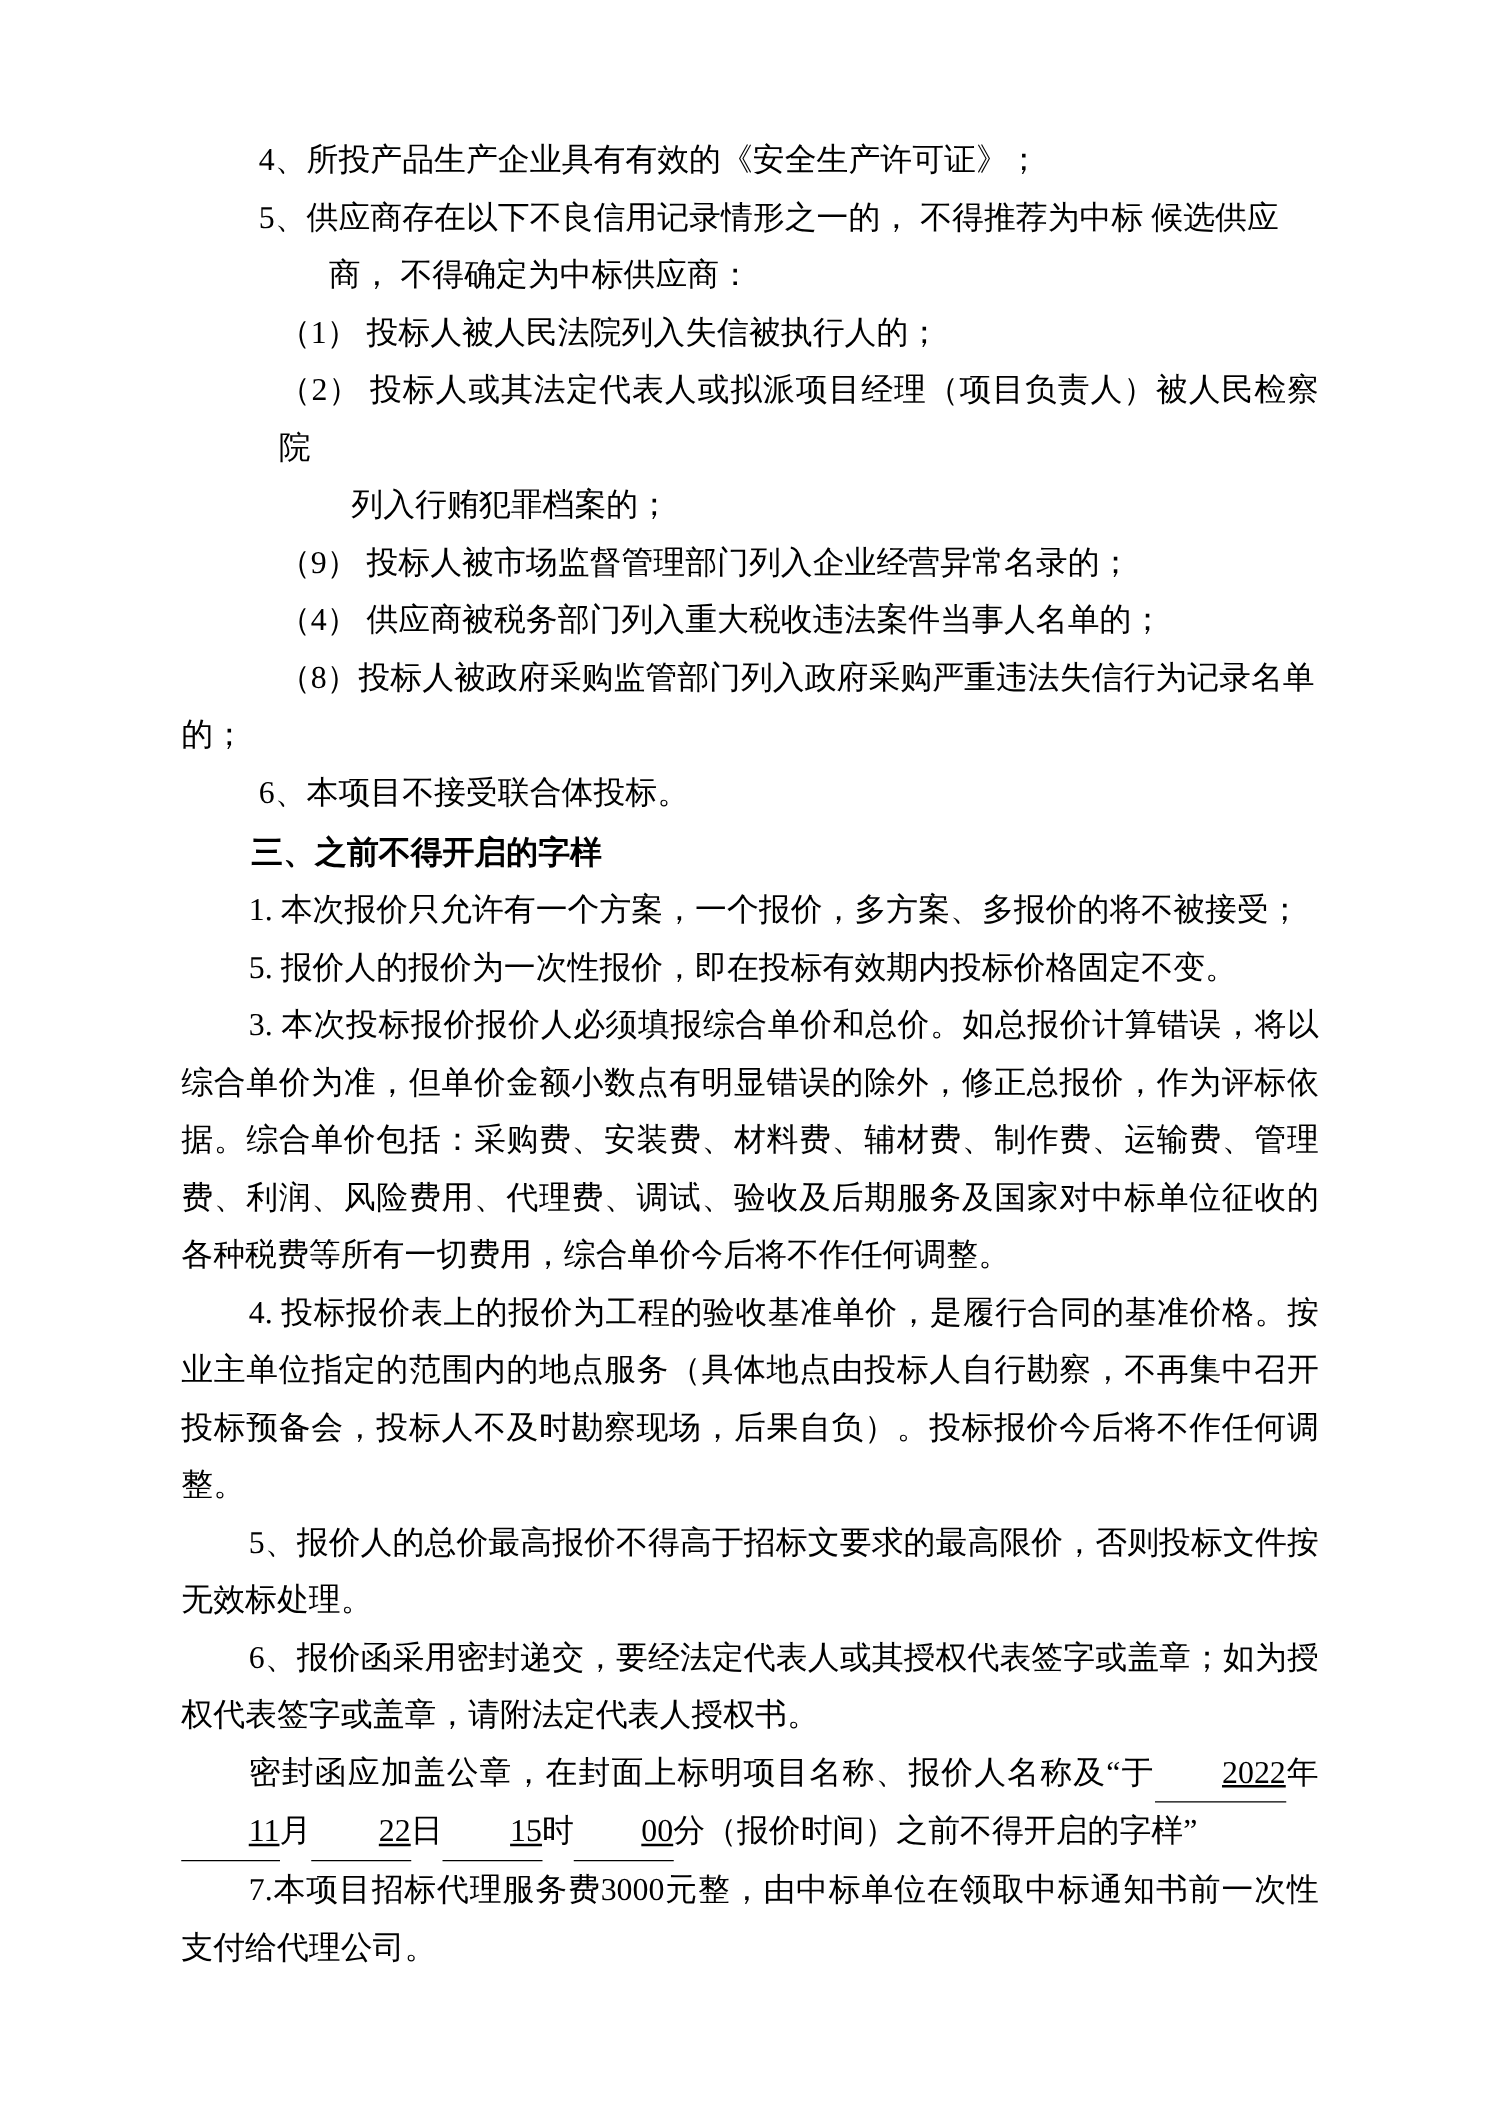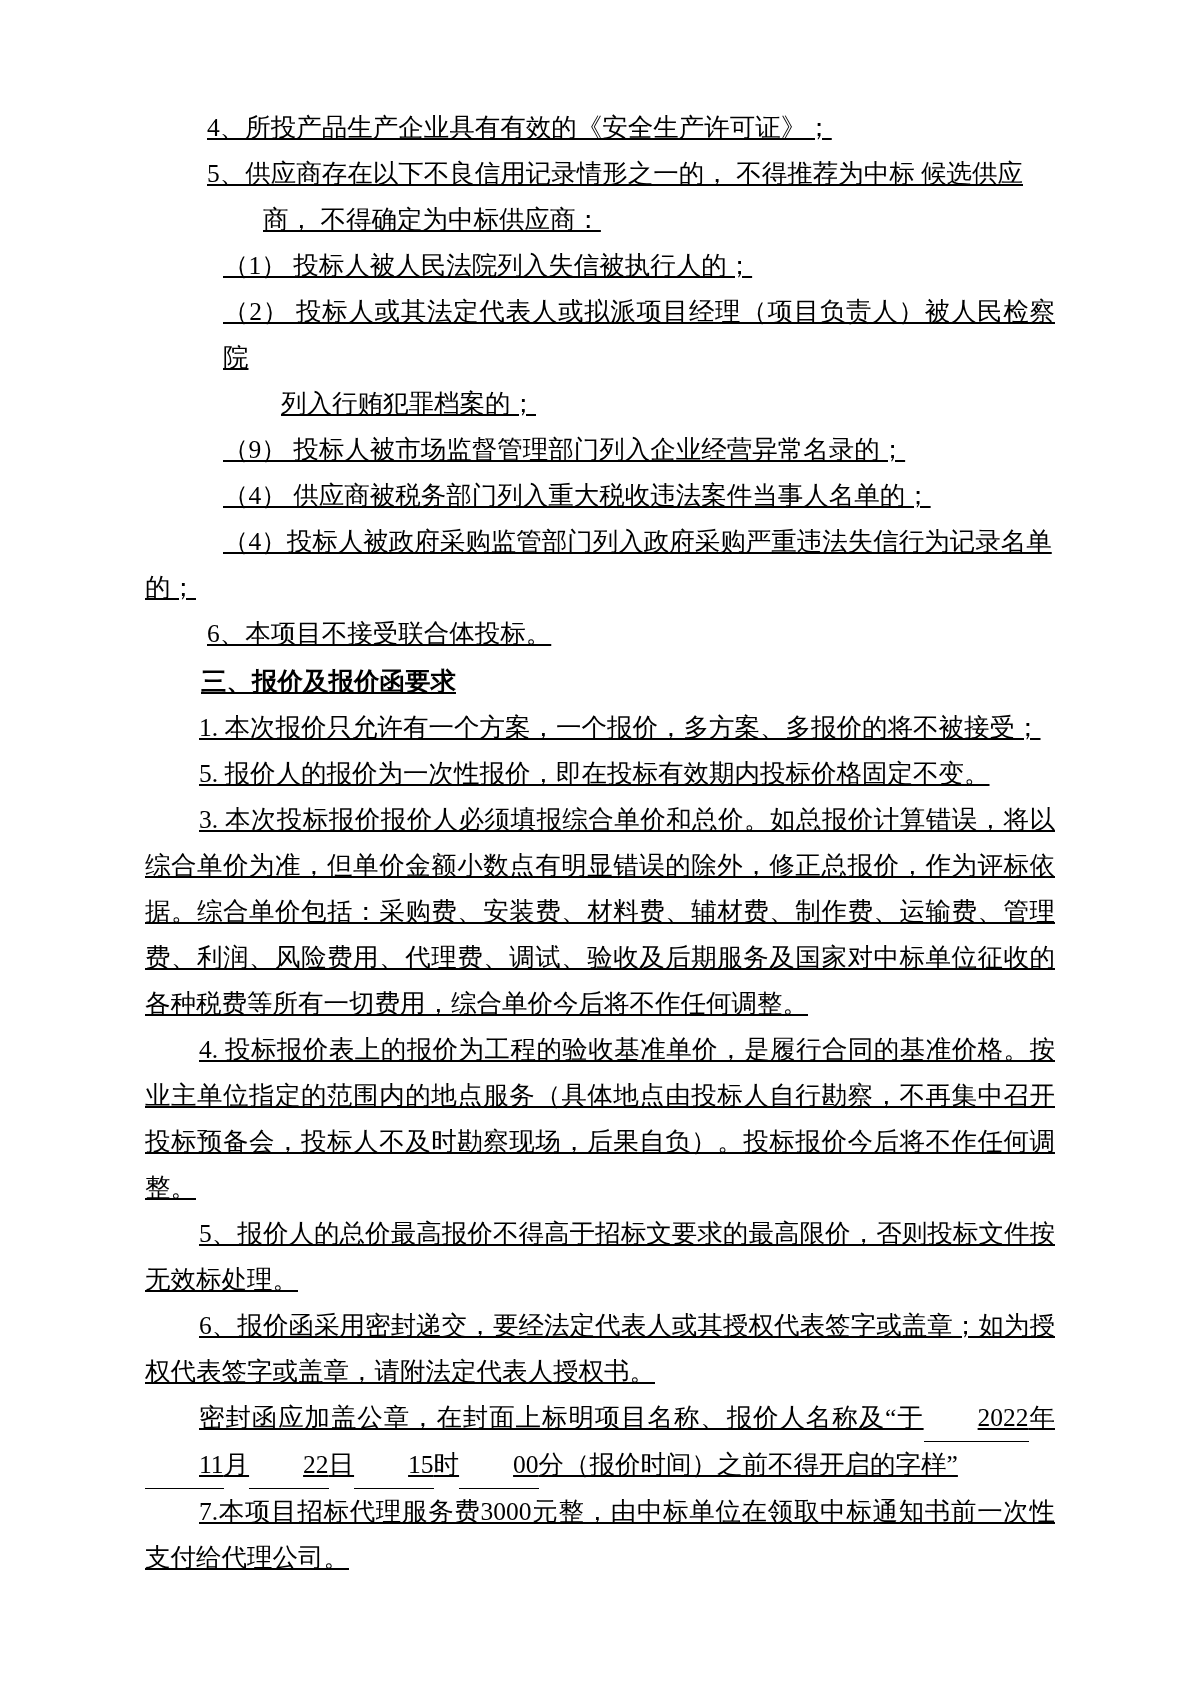--- a/index.html
+++ b/index.html
@@ -22,21 +22,20 @@
     left: 145px;
     top: 105px;
     width: 910px;
   }
   p {
     margin: 0 0 0 0;
     font-size: 25.5px;
     line-height: 46px;
     text-align: justify;
     text-justify: inter-ideograph;
-    text-decoration: underline;
   }
   .ind-1 {            
     text-indent: 0;
     padding-left: 62px;
   }
   .sub-item {
     padding-left: 78px;
   }
   .sub-item-2 {
     padding-left: 70px;
@@ -87,26 +86,26 @@
     <p class="sub-item-2" style="padding-left:118px;">商，  不得确定为中标供应商：</p>
 
     <p class="sub-item">（1）  投标人被人民法院列入失信被执行人的；</p>
 
     <p class="sub-item">（2）  投标人或其法定代表人或拟派项目经理（项目负责人）被人民检察院</p>
     <p style="padding-left:136px;">列入行贿犯罪档案的；</p>
 
     <p class="sub-item">（9）  投标人被市场监督管理部门列入企业经营异常名录的；</p>
     <p class="sub-item">（4）  供应商被税务部门列入重大税收违法案件当事人名单的；</p>
 
-    <p class="sub-item">（4）投标人被政府采购监管部门列入政府采购严重违法失信行为记录名单</p>
+    <p class="sub-item">（8）投标人被政府采购监管部门列入政府采购严重违法失信行为记录名单</p>
     <p class="noind">的；</p>
 
     <p class="ind-1">6、本项目不接受联合体投标。</p>
 
-    <p class="heading">三、报价及报价函要求</p>
+    <p class="heading">三、之前不得开启的字样</p>
 
     <p class="num-item">1.    本次报价只允许有一个方案，一个报价，多方案、多报价的将不被接受；</p>
     <p class="num-item">5.    报价人的报价为一次性报价，即在投标有效期内投标价格固定不变。</p>
     <p class="wrap-block">3.    本次投标报价报价人必须填报综合单价和总价。如总报价计算错误，将以综合单价为准，但单价金额小数点有明显错误的除外，修正总报价，作为评标依据。综合单价包括：采购费、安装费、材料费、辅材费、制作费、运输费、管理费、利润、风险费用、代理费、调试、验收及后期服务及国家对中标单位征收的各种税费等所有一切费用，综合单价今后将不作任何调整。</p>
     <p class="wrap-block">4.    投标报价表上的报价为工程的验收基准单价，是履行合同的基准价格。按业主单位指定的范围内的地点服务（具体地点由投标人自行勘察，不再集中召开投标预备会，投标人不及时勘察现场，后果自负）。投标报价今后将不作任何调整。</p>
     <p class="wrap-block">5、报价人的总价最高报价不得高于招标文要求的最高限价，否则投标文件按无效标处理。</p>
     <p class="wrap-block">6、报价函采用密封递交，要经法定代表人或其授权代表签字或盖章；如为授权代表签字或盖章，请附法定代表人授权书。</p>
 
     <p class="wrap-block"><span>密封函应加盖公章，在封面上标明项目名称、报价人名称及“于</span><span class="lat under blank-under">2022</span><span>年</span><span class="lat under blank-under">11</span><span>月</span><span class="lat under blank-under">22</span><span>日</span><span class="lat under blank-under">15</span><span>时</span><span class="lat under blank-under" style="min-width:62px;">00</span><span>分（报价时间）之前不得开启的字样”</span></p>
 

